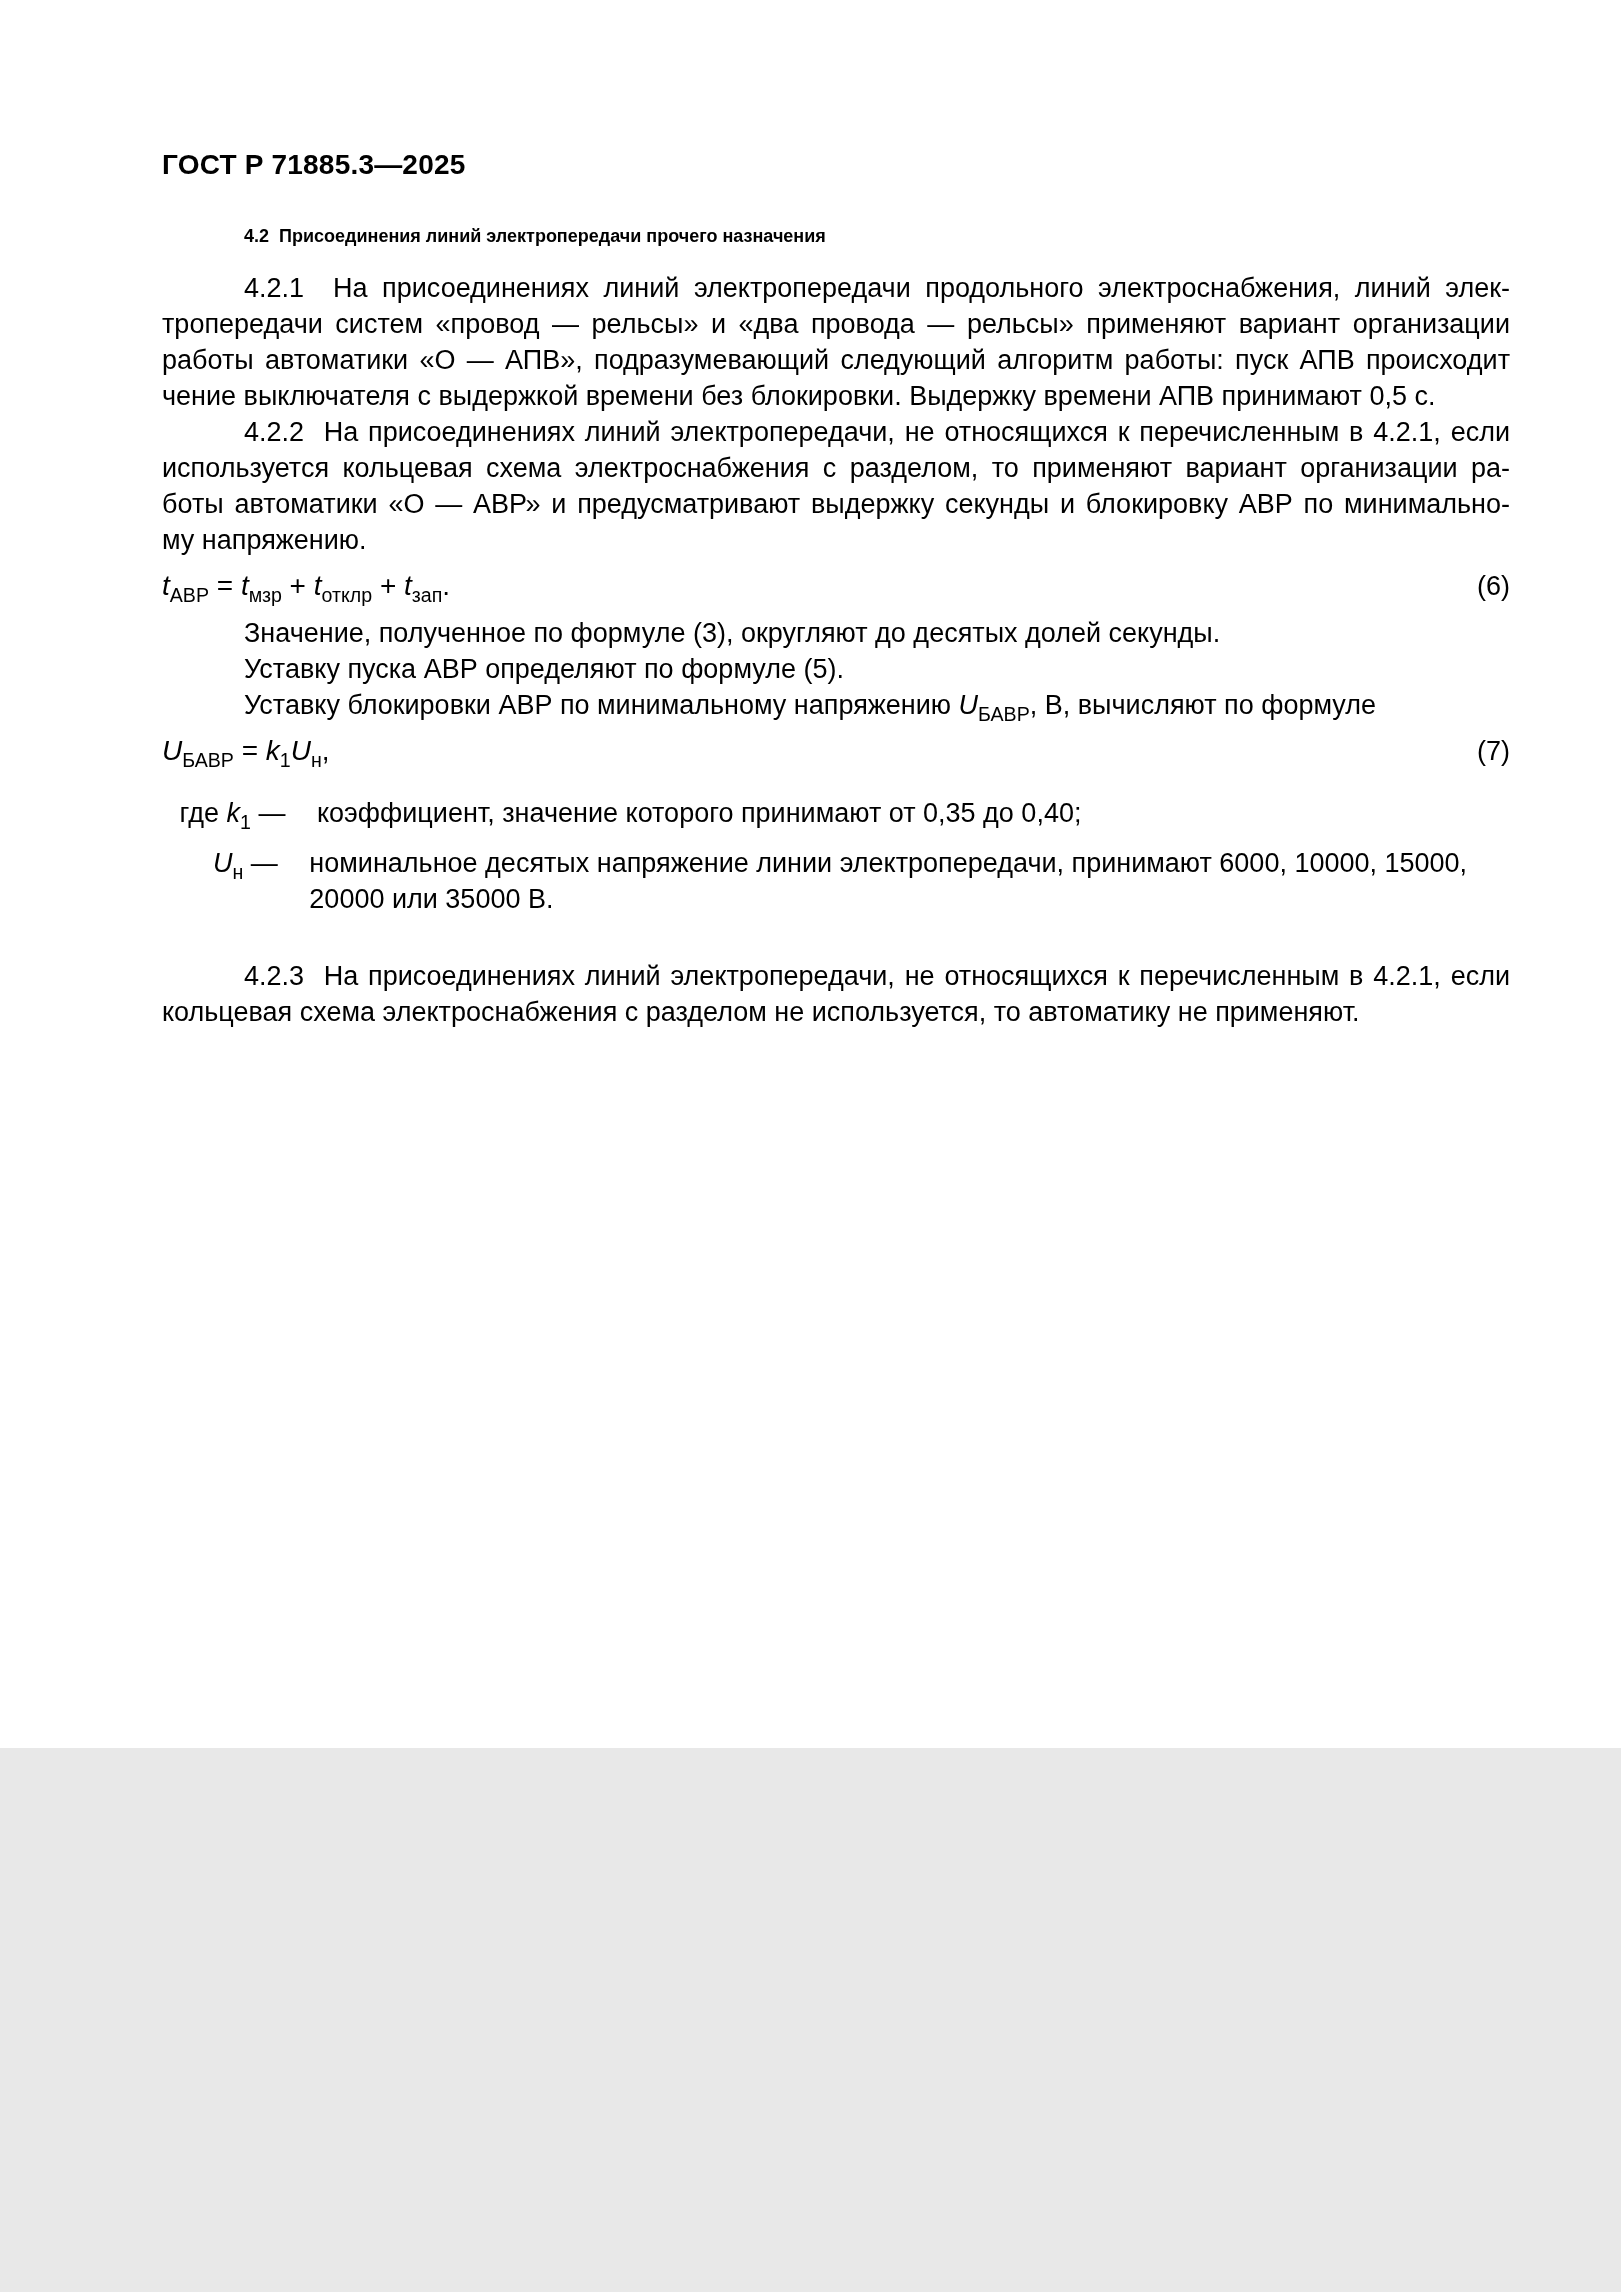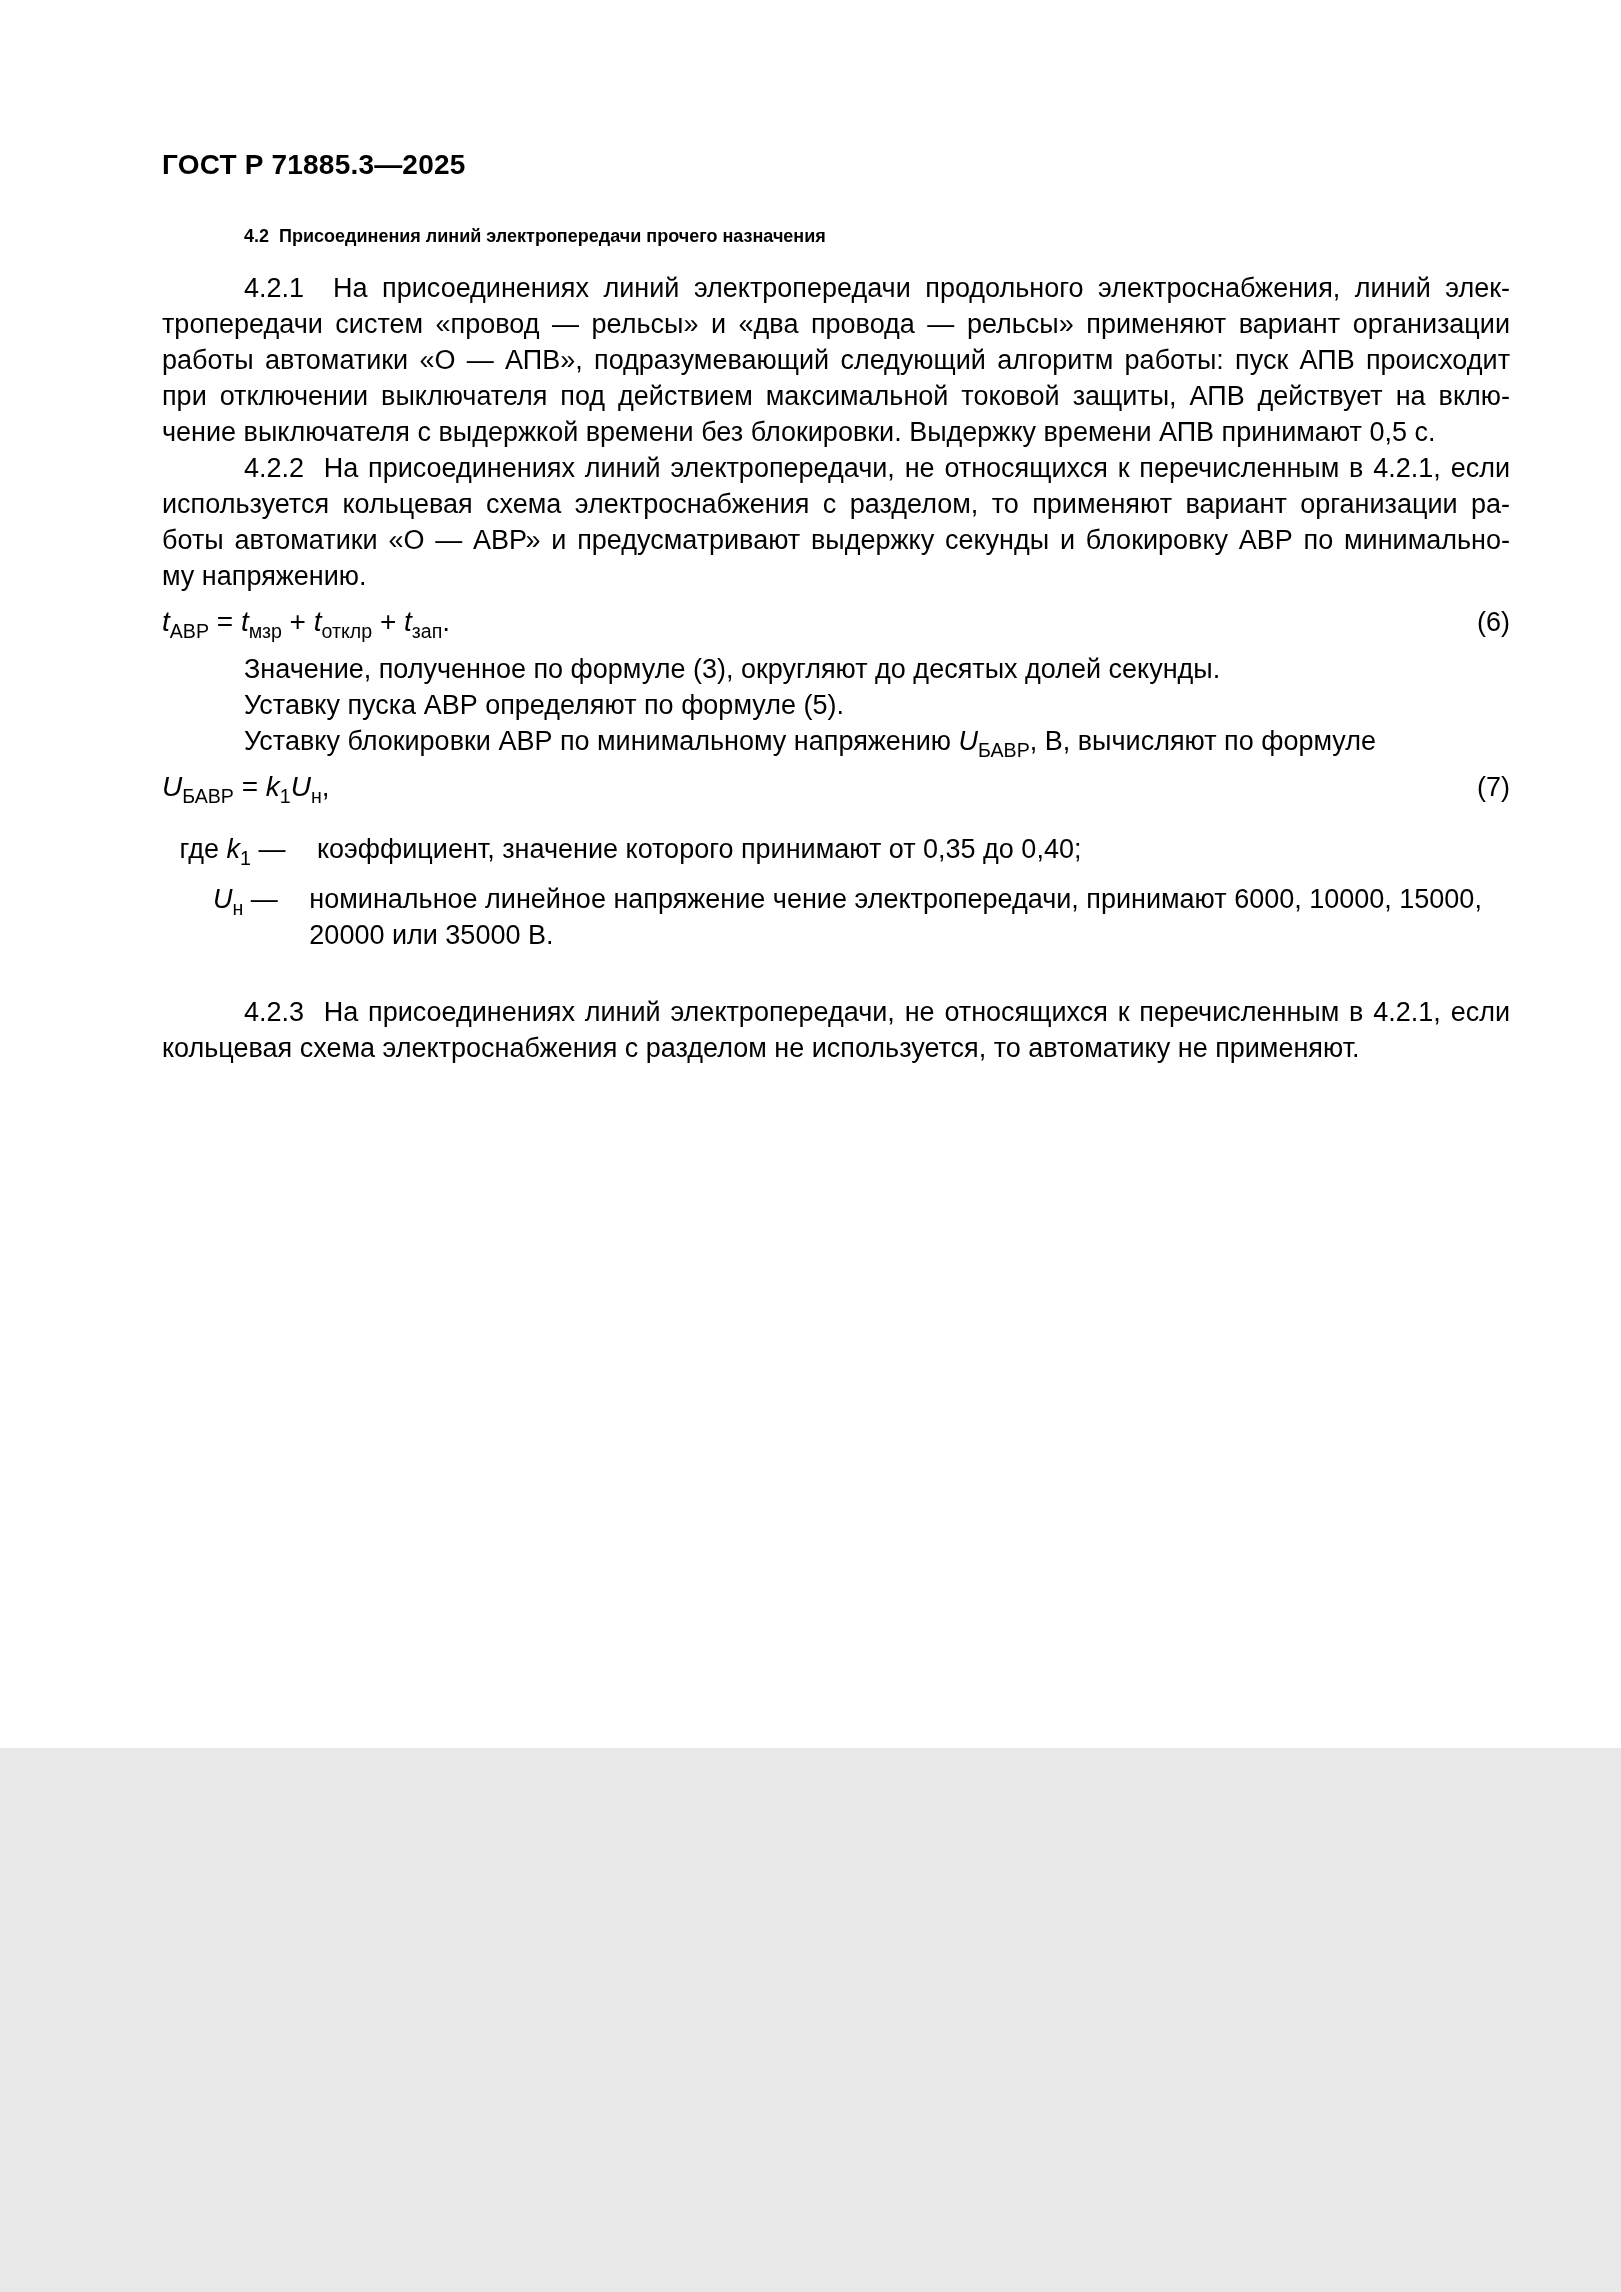--- a/index.html
+++ b/index.html
@@ -86,21 +86,20 @@
   <div class="content">
 
     <div class="doc-header">ГОСТ Р 71885.3—2025</div>
 
     <div class="sec-heading">4.2&nbsp; Присоединения линий электропередачи прочего назначения</div>
 
     <div class="para para-first">
       <div class="line j ind">4.2.1&nbsp; На присоединениях линий электропередачи продольного электроснабжения, линий элек-</div>
       <div class="line j">тропередачи систем «провод — рельсы» и «два провода — рельсы» применяют вариант организации</div>
       <div class="line j">работы автоматики «О — АПВ», подразумевающий следующий алгоритм работы: пуск АПВ происходит</div>
-      <div class="line j">при отключении выключателя под действием максимальной токовой защиты, АПВ действует на вклю-</div>
       <div class="line">чение выключателя с выдержкой времени без блокировки. Выдержку времени АПВ принимают 0,5 с.</div>
     </div>
 
     <div class="para">
       <div class="line j ind">4.2.2&nbsp; На присоединениях линий электропередачи, не относящихся к перечисленным в 4.2.1, если</div>
       <div class="line j">используется кольцевая схема электроснабжения с разделом, то применяют вариант организации ра-</div>
       <div class="line j">боты автоматики «О — АВР» и предусматривают выдержку секунды и блокировку АВР по минимально-</div>
       <div class="line">му напряжению.</div>
     </div>
 
@@ -121,21 +120,21 @@
     </div>
 
     <div class="where-block">
       <div class="where-item wi1">
         <span class="where-term"><span>где </span><span class="var-i">k</span><sub class="fsub">1</sub><span>&nbsp;— </span></span>
         <span class="where-desc">коэффициент, значение которого принимают от 0,35 до 0,40;</span>
       </div>
       <div class="where-item wi2">
         <span class="where-term"><span class="var-i">U</span><sub class="fsub">н</sub><span>&nbsp;— </span></span>
         <span class="where-desc">
-          <div class="line">номинальное линейное напряжение чение электропередачи, принимают 6000, 10000, 15000,</div>
+          <div class="line">номинальное десятых напряжение линии электропередачи, принимают 6000, 10000, 15000,</div>
           <div class="line">20000 или 35000 В.</div>
         </span>
       </div>
     </div>
 
     <div class="para p423">
       <div class="line j ind">4.2.3&nbsp; На присоединениях линий электропередачи, не относящихся к перечисленным в 4.2.1, если</div>
       <div class="line">кольцевая схема электроснабжения с разделом не используется, то автоматику не применяют.</div>
     </div>
 

